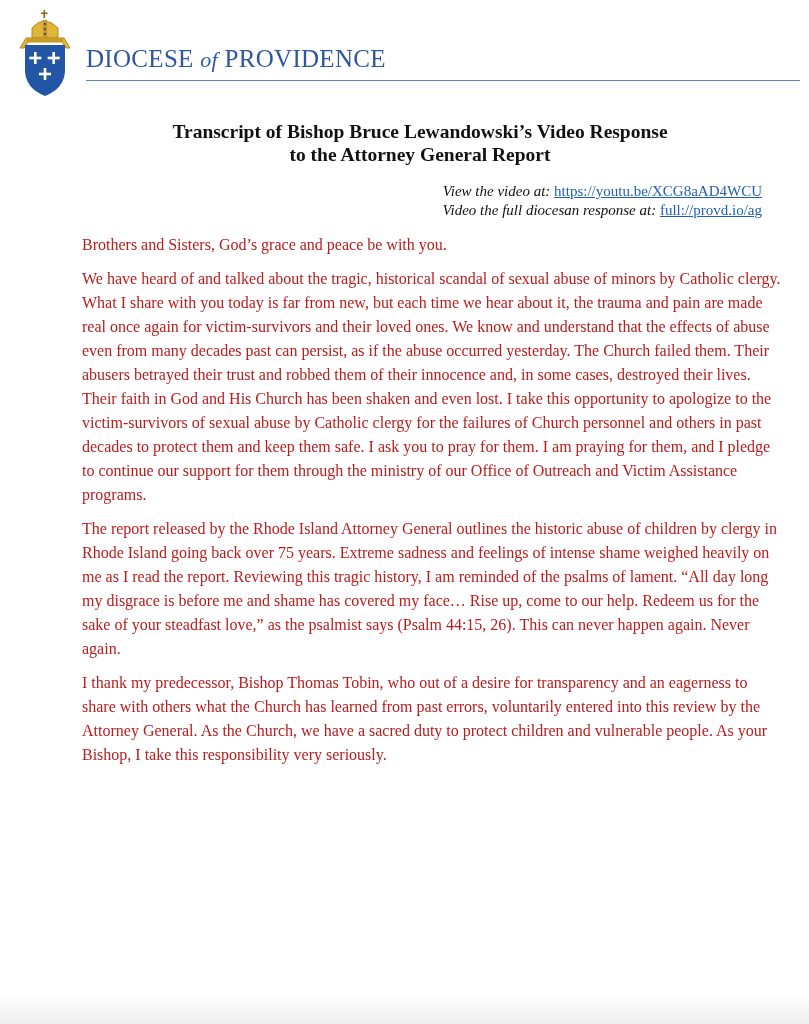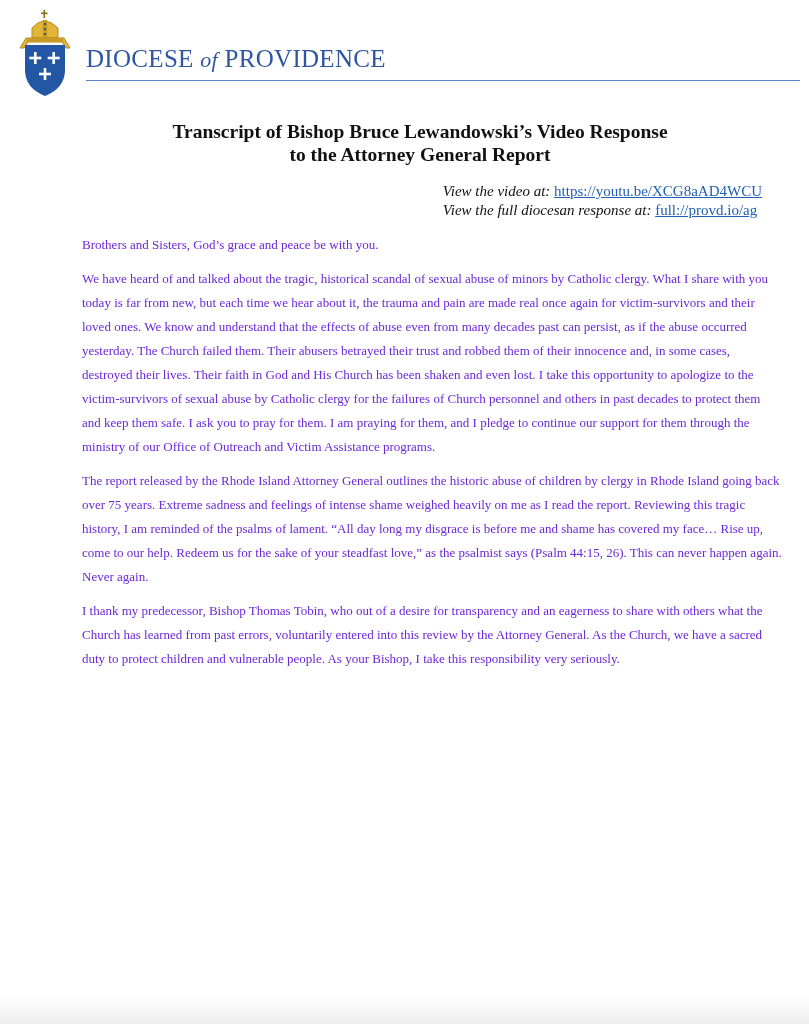--- a/index.html
+++ b/index.html
@@ -65,34 +65,34 @@
     text-align: center;
     font-weight: bold;
     font-size: 19.5px;
     line-height: 23px;
     color: #111;
   }
   .links {
     position: absolute;
     right: 47px;
     top: 182px;
-    text-align: left;
+    text-align: right;
     font-size: 15px;
     line-height: 19px;
   }
   .links .lbl { font-style: italic; color: #111; }
   .links a { color: #1f5fb4; text-decoration: underline; }
   .body-text {
     position: absolute;
     left: 82px;
     top: 233px;
     width: 700px;
-    font-size: 13px;
+    font-size: 16px;
     line-height: 24px;
-    color: #6d28d9;
+    color: #b91c1c;
   }
   .body-text p {
     margin: 0 0 10px 0;
   }
 </style>
 </head>
 <body>
 
 <div class="header">
   <svg class="logo" viewBox="0 0 62 90">
@@ -132,21 +132,21 @@
   <div>Transcript of Bishop Bruce Lewandowski’s Video Response</div>
   <div>to the Attorney General Report</div>
 </div>
 
 <div class="links">
   <div>
     <span class="lbl">View the video at:</span>
     <a>https://youtu.be/XCG8aAD4WCU</a>
   </div>
   <div>
-    <span class="lbl">View the full diocesan response at:</span>
+    <span class="lbl">Video the full diocesan response at:</span>
     <a>full://provd.io/ag</a>
   </div>
 </div>
 
 <div class="body-text">
   <p>Brothers and Sisters, God’s grace and peace be with you.</p>
   <p>We have heard of and talked about the tragic, historical scandal of sexual abuse of minors by Catholic clergy. What I share with you today is far from new, but each time we hear about it, the trauma and pain are made real once again for victim-survivors and their loved ones. We know and understand that the effects of abuse even from many decades past can persist, as if the abuse occurred yesterday. The Church failed them. Their abusers betrayed their trust and robbed them of their innocence and, in some cases, destroyed their lives. Their faith in God and His Church has been shaken and even lost. I take this opportunity to apologize to the victim-survivors of sexual abuse by Catholic clergy for the failures of Church personnel and others in past decades to protect them and keep them safe. I ask you to pray for them. I am praying for them, and I pledge to continue our support for them through the ministry of our Office of Outreach and Victim Assistance programs.</p>
   <p>The report released by the Rhode Island Attorney General outlines the historic abuse of children by clergy in Rhode Island going back over 75 years. Extreme sadness and feelings of intense shame weighed heavily on me as I read the report. Reviewing this tragic history, I am reminded of the psalms of lament. “All day long my disgrace is before me and shame has covered my face… Rise up, come to our help. Redeem us for the sake of your steadfast love,” as the psalmist says (Psalm 44:15, 26). This can never happen again. Never again.</p>
   <p>I thank my predecessor, Bishop Thomas Tobin, who out of a desire for transparency and an eagerness to share with others what the Church has learned from past errors, voluntarily entered into this review by the Attorney General. As the Church, we have a sacred duty to protect children and vulnerable people. As your Bishop, I take this responsibility very seriously.</p>
 </div>

